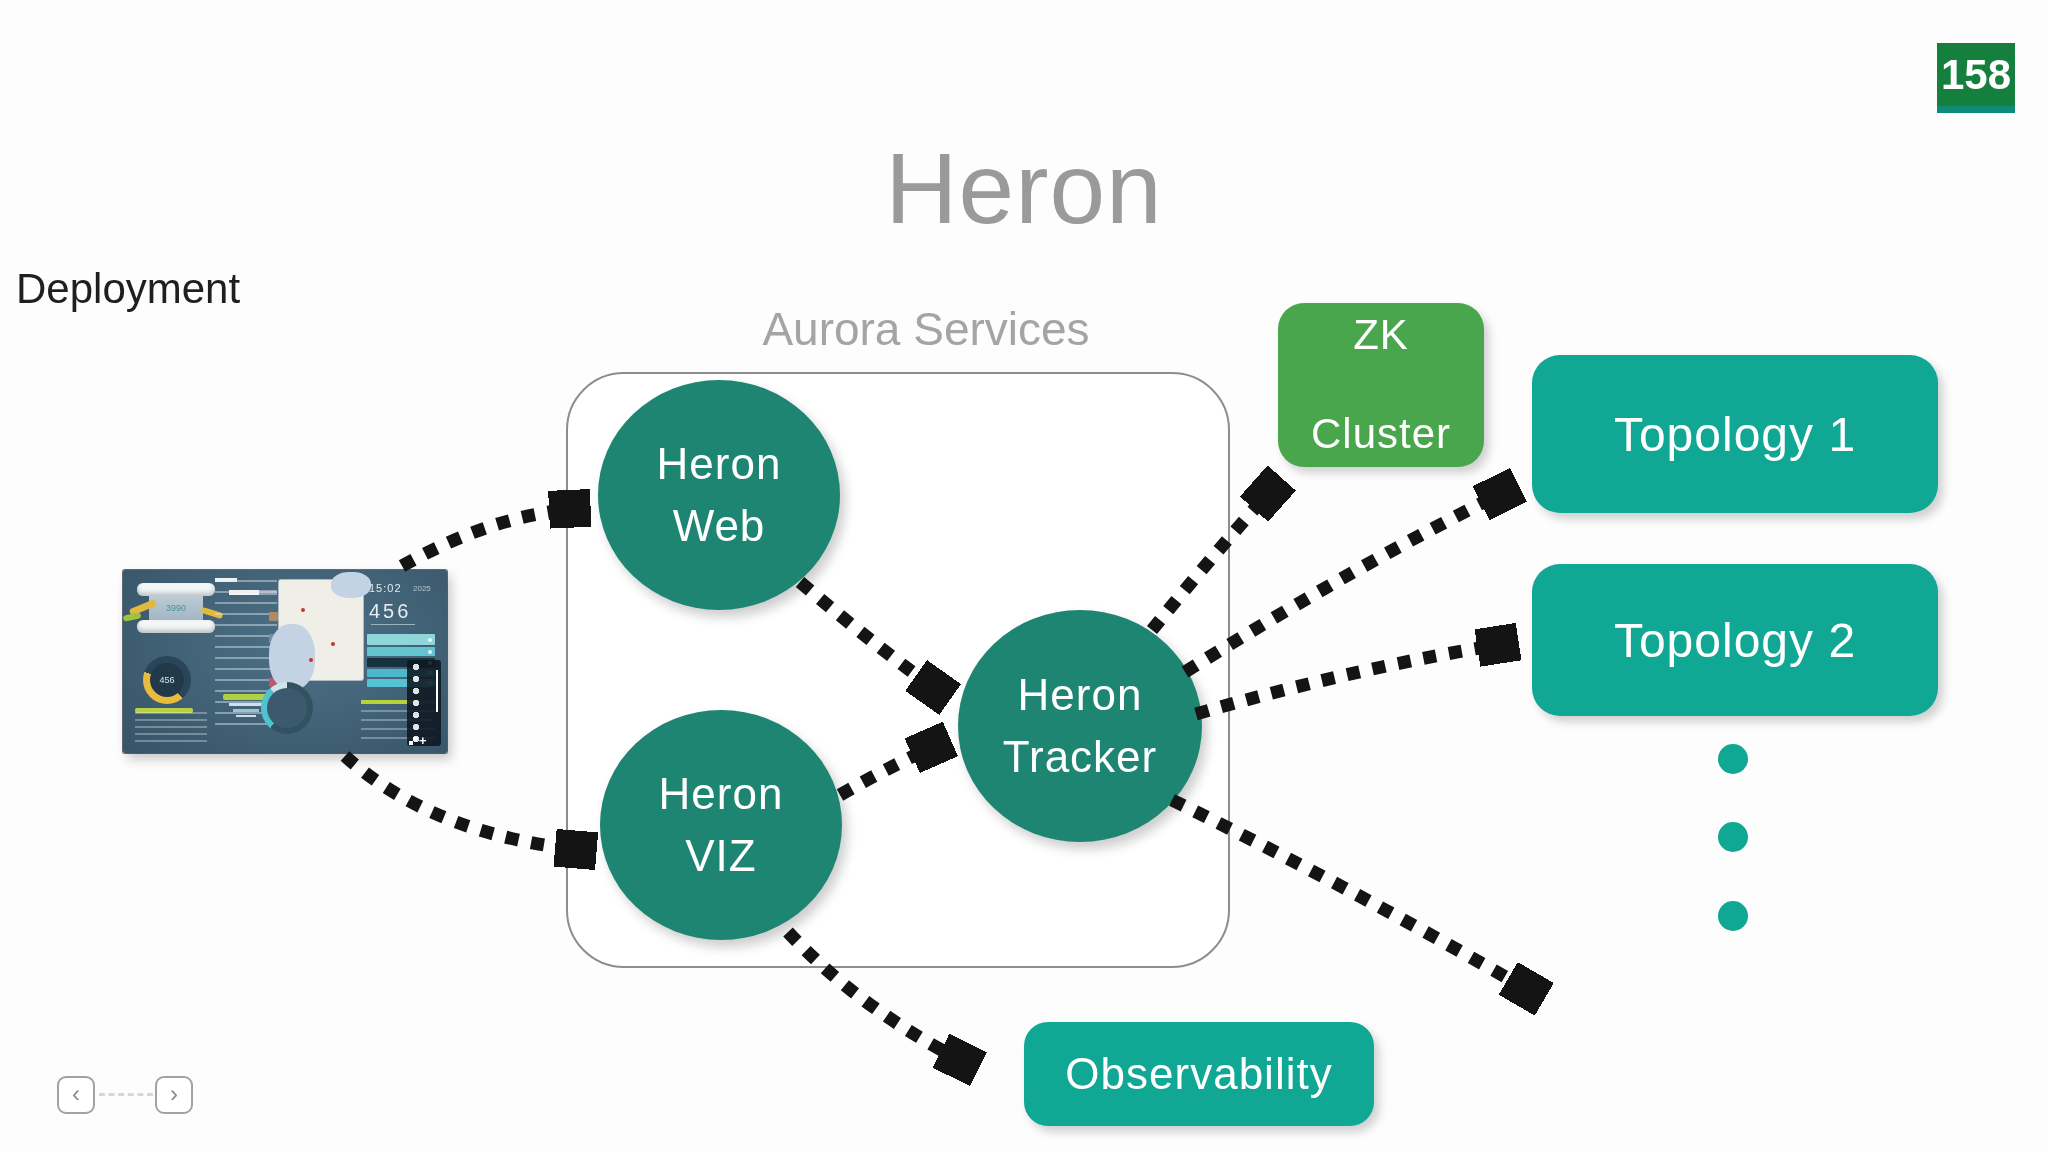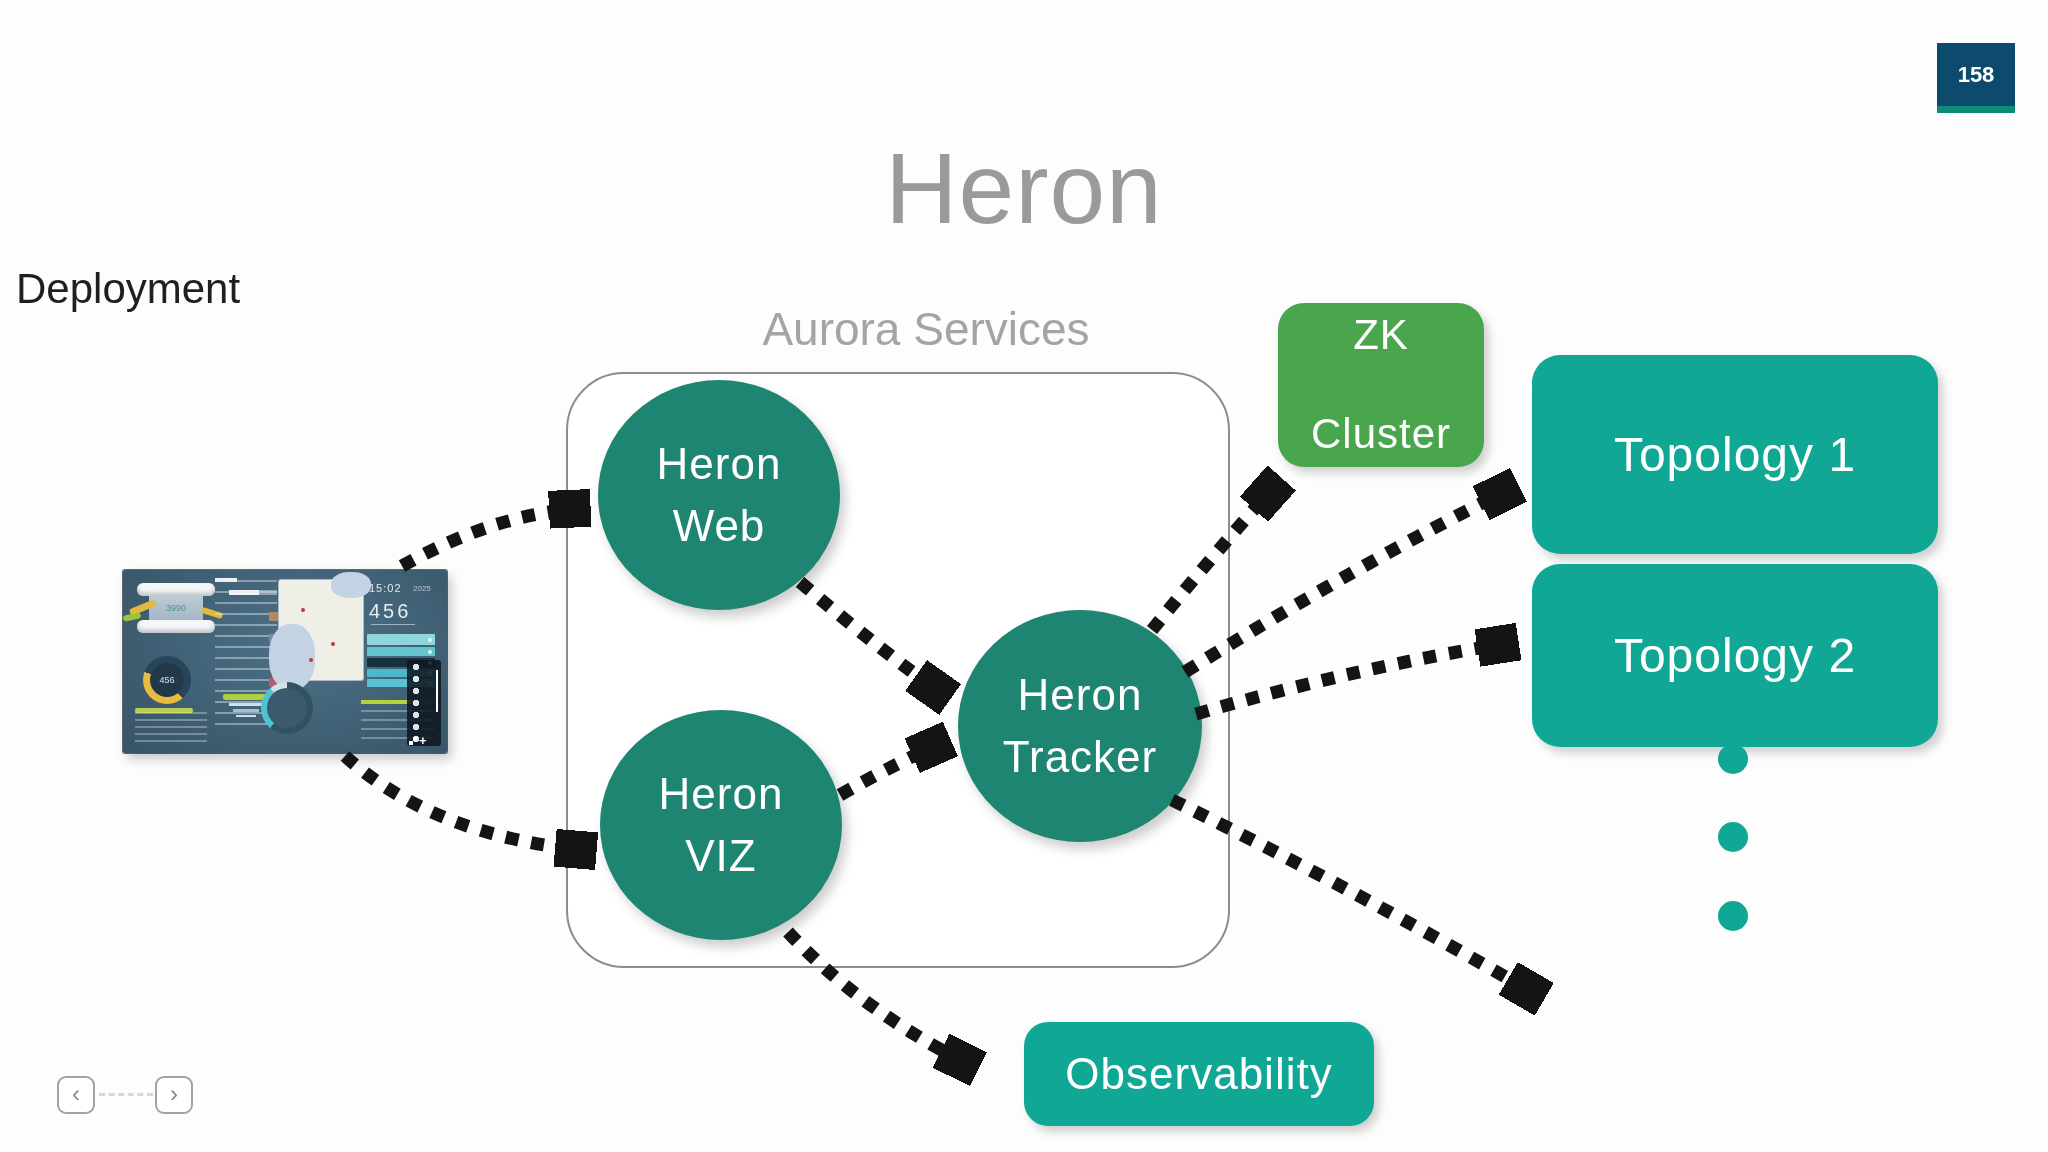--- a/index.html
+++ b/index.html
@@ -1,22 +1,22 @@
 <!DOCTYPE html>
 <html><head>
 <meta charset="utf-8">
 <style>
   html,body{margin:0;padding:0;width:2048px;height:1152px;background:#fdfdfd;overflow:hidden;
     font-family:"Liberation Sans","DejaVu Sans",sans-serif;}
   .abs{position:absolute;}
   #slide{position:relative;width:2048px;height:1152px;}
 
   
-  .badge{left:1937px;top:43px;width:78px;height:70px;background:#0c4a6e;color:#ffffff;
-    font-size:22px;font-weight:bold;display:flex;align-items:center;justify-content:center;
+  .badge{left:1937px;top:43px;width:78px;height:70px;background:#15803d;color:#ffffff;
+    font-size:42px;font-weight:bold;display:flex;align-items:center;justify-content:center;
     padding-bottom:6px;box-sizing:border-box;}
   .badge-strip{left:1937px;top:106px;width:78px;height:7px;background:#0e8b76;}
 
   
   .title{left:0;top:138px;width:2048px;text-align:center;font-size:100px;font-weight:200;
     color:#9a9a9a;letter-spacing:1px;line-height:1;}
   .subtitle{left:0;top:268px;width:2048px;text-align:left;font-size:42px;font-weight:300;
     color:#1f1f1f;line-height:1;margin-left:16px;}
   .group-label{left:926px;top:306px;transform:translateX(-50%);font-size:46px;font-weight:300;
     color:#a4a4a4;line-height:1;white-space:nowrap;}
@@ -33,22 +33,22 @@
   .node-viz{left:600px;top:710px;width:242px;height:230px;}
   .node-tracker{left:958px;top:610px;width:244px;height:232px;}
 
   
   .rect-node{color:#ffffff;display:flex;align-items:center;justify-content:center;
     font-weight:300;letter-spacing:1px;box-shadow:5px 6px 10px rgba(0,0,0,0.18);
     box-sizing:border-box;text-align:center;gap:44px;}
   .zk{left:1278px;top:303px;width:206px;height:164px;border-radius:26px;background:#4aa64d;
     font-size:42px;flex-direction:column;line-height:1.3;}
   .topo{left:1532px;width:406px;border-radius:28px;background:#10a794;font-size:48px;}
-  .topo1{top:355px;height:199px;}
-  .topo2{top:564px;height:183px;}
+  .topo1{top:355px;height:158px;}
+  .topo2{top:564px;height:152px;}
   .topoN{top:960px;height:152px;}
   .obs{left:995px;top:1022px;width:350px;height:104px;border-radius:24px;background:#10a794;
     font-size:44px;margin-left:29px;}
 
   .dot{width:30px;height:30px;border-radius:50%;background:#10a794;left:1718px;}
   .dot1{top:744px;}.dot2{top:822px;}.dot3{top:901px;}
 
   
   #edges{left:0;top:0;pointer-events:none;}
   #edges path{fill:none;stroke:#141414;stroke-width:13;stroke-dasharray:13 13;}

